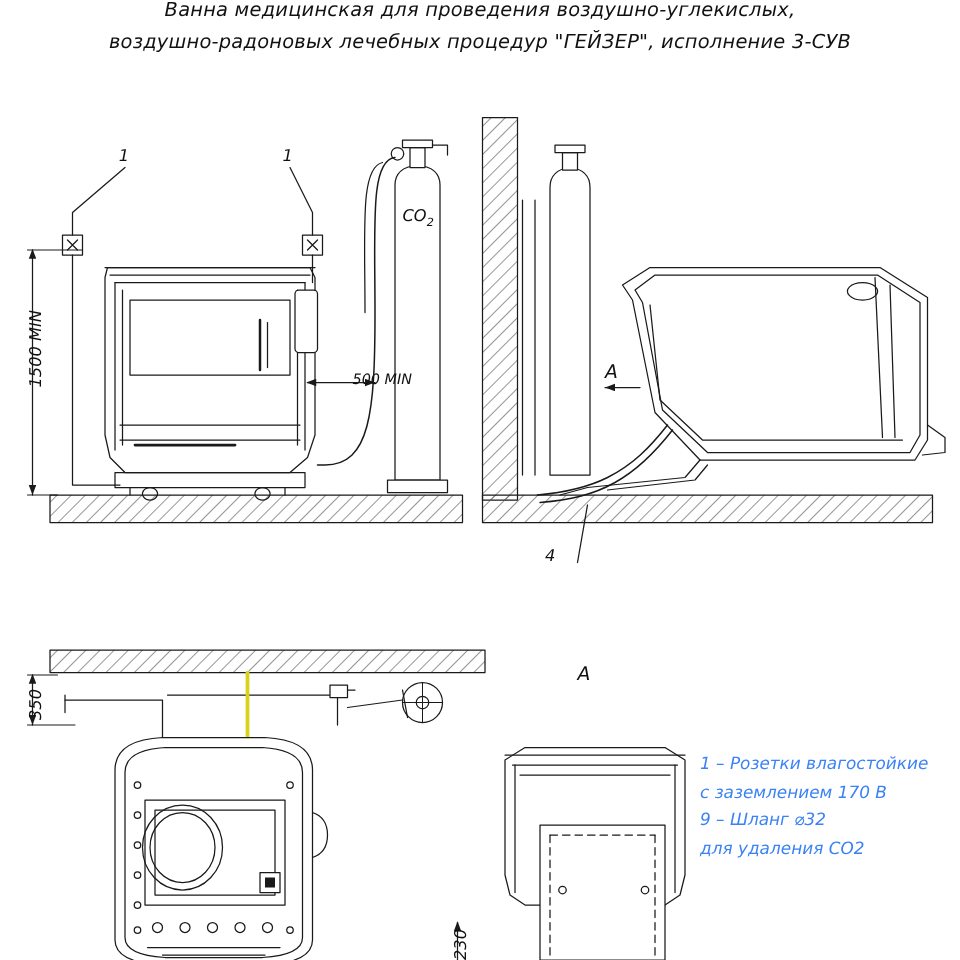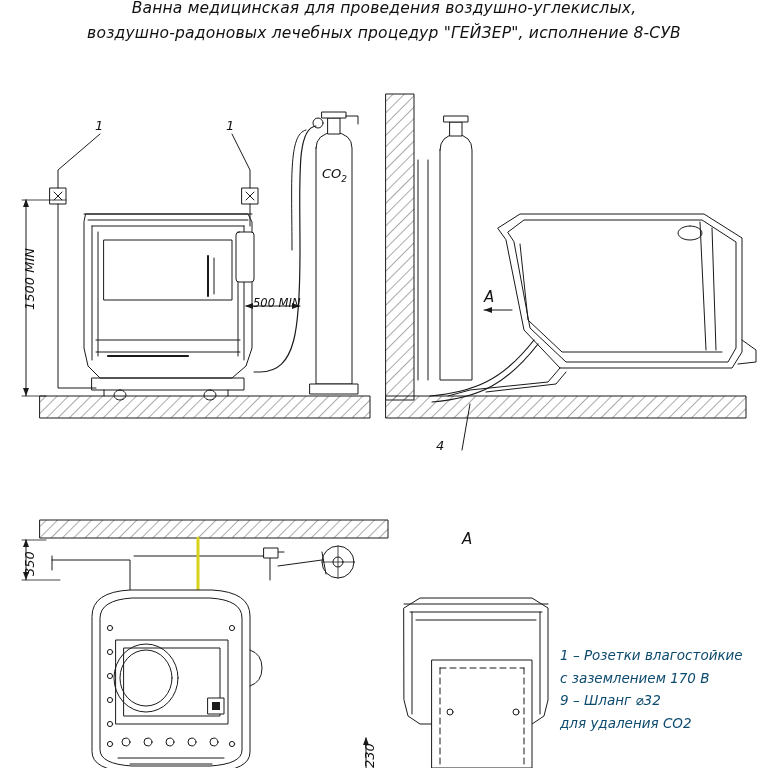--- a/index.html
+++ b/index.html
@@ -27,45 +27,44 @@
   .title .l2{display:block;}
 
   
   .lbl{
     position:absolute;
     font-style:italic;
     font-size:13px;
     color:#111;
     white-space:nowrap;
   }
-  .lbl.small{font-size:11.5px;}
+  .lbl.small{font-size:11.5px;padding-left:29px;}
   .vert{
     transform:rotate(-90deg);
     transform-origin:0 0;
   }
   svg{position:absolute;left:0;top:0;overflow:visible;}
   .legend{
     position:absolute;
     left:560px;top:600px;
     font-style:italic;
     font-size:13.5px;
     line-height:22.5px;
-    color:#0c4a6e;
+    color:#3b82f6;
     white-space:nowrap;
-    margin-top:44px;
   }
 </style>
 </head>
 <body>
 
 <div class="sheet">
 
   <div class="title">
     <span>Ванна медицинская для проведения воздушно-углекислых,</span>
-    <span class="l2">воздушно-радоновых лечебных процедур "ГЕЙЗЕР", исполнение 8-СУВ</span>
+    <span class="l2">воздушно-радоновых лечебных процедур "ГЕЙЗЕР", исполнение 3-СУВ</span>
   </div>
 
   <svg width="768" height="768" viewBox="0 0 768 768">
     <defs>
       <pattern id="hatch" width="8" height="8" patternTransform="rotate(45)" patternUnits="userSpaceOnUse">
         <line x1="0" y1="0" x2="0" y2="8" stroke="#555" stroke-width="1"></line>
       </pattern>
       <marker id="arrow" markerWidth="9" markerHeight="9" refX="8" refY="3" orient="auto">
         <path d="M0,0 L8,3 L0,6 z" fill="#1a1a1a"></path>
       </marker>

